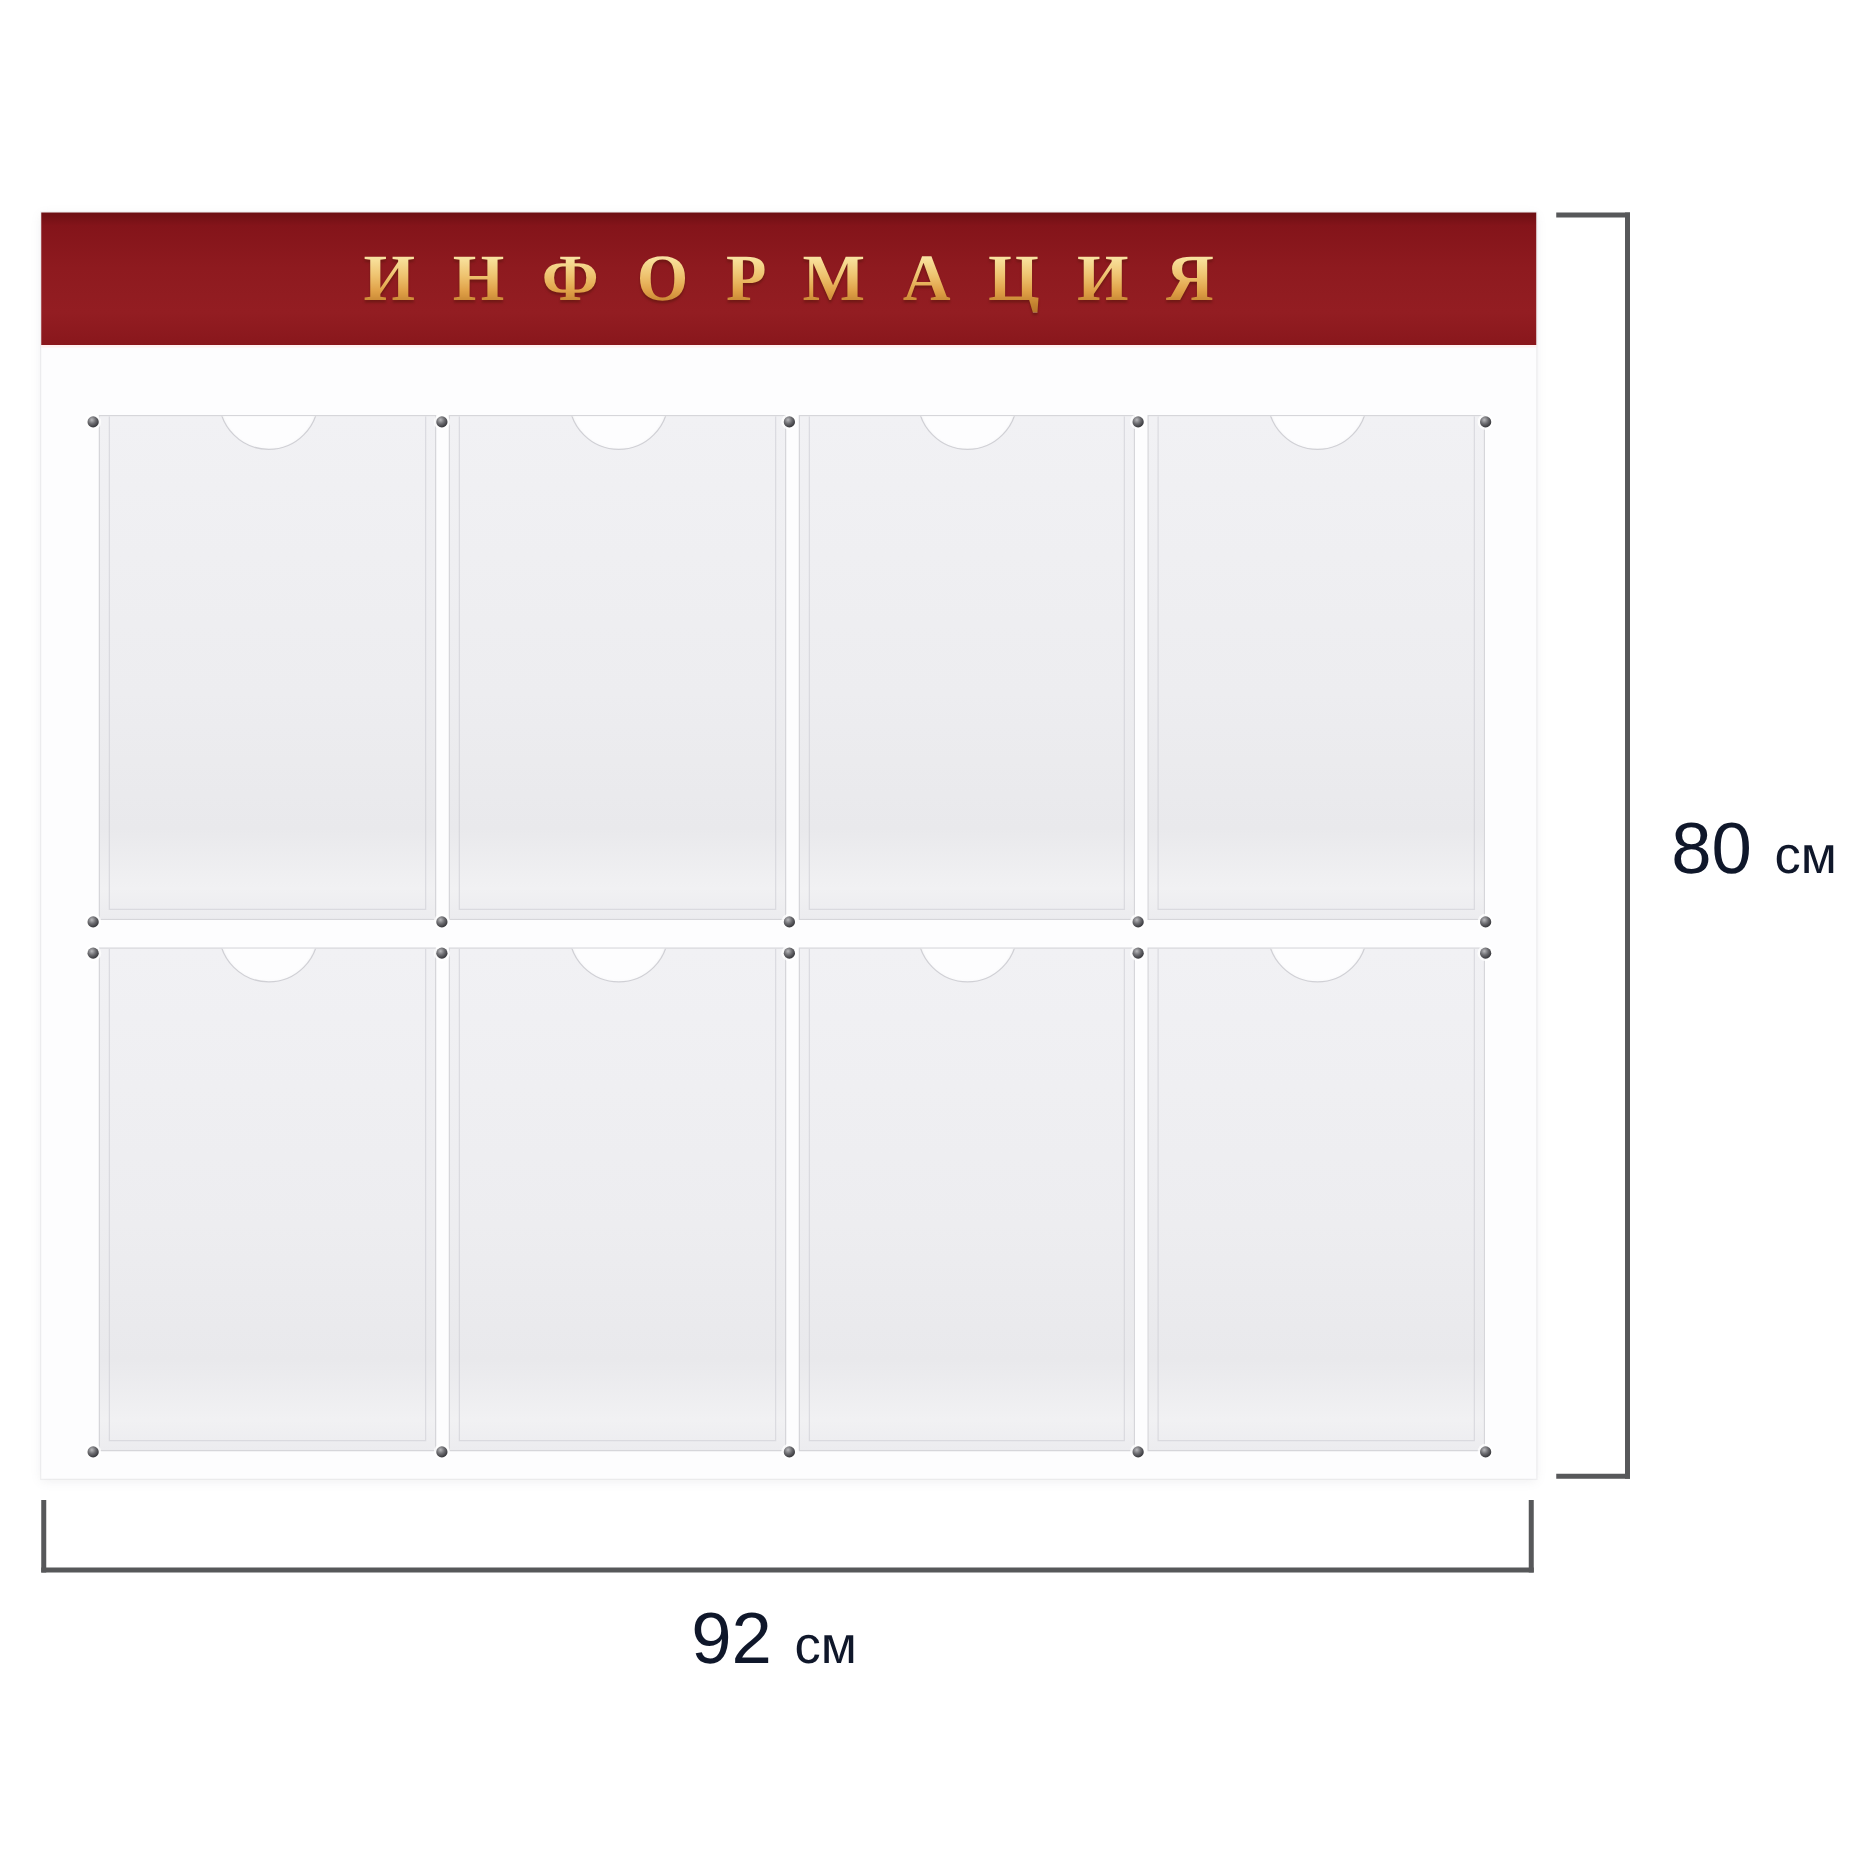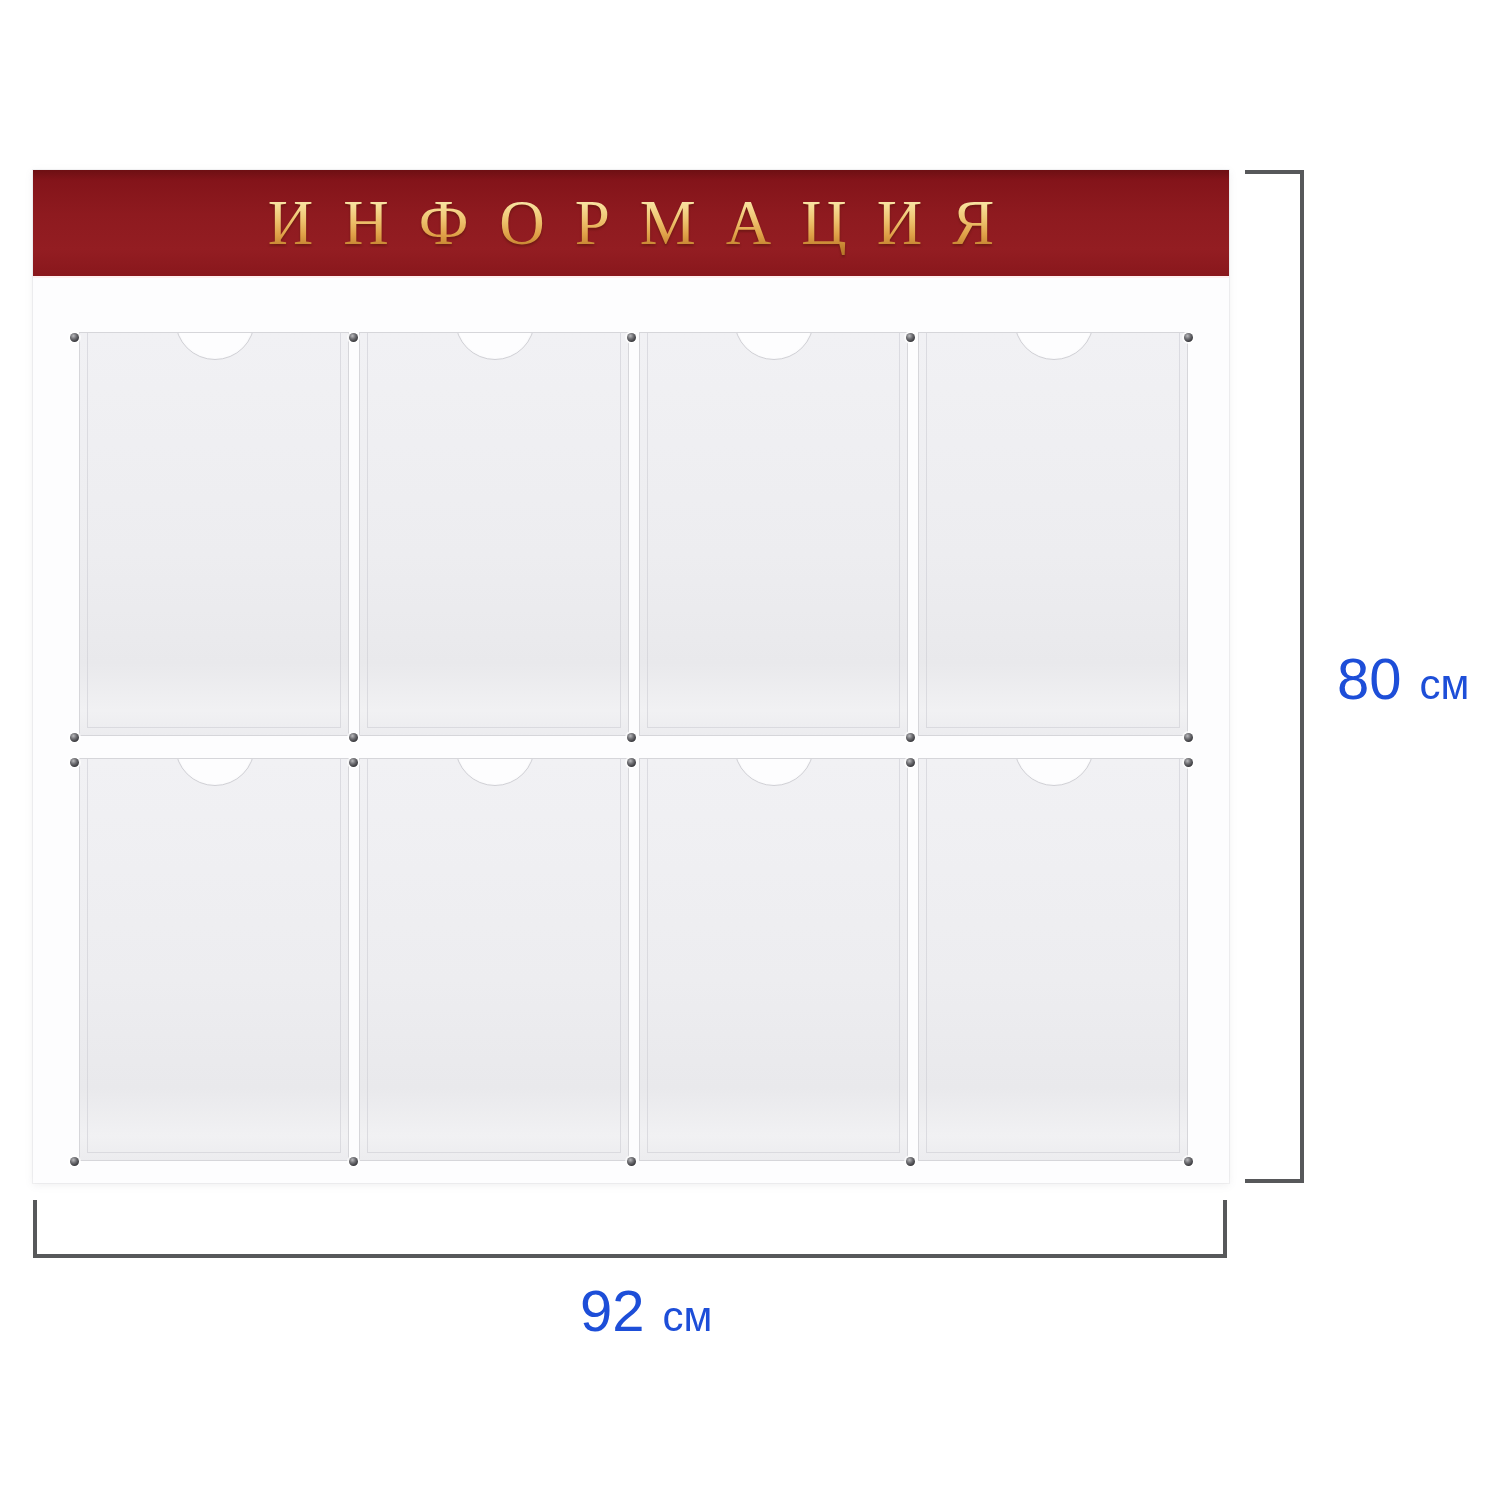--- a/index.html
+++ b/index.html
@@ -33,22 +33,22 @@
   }
   .banner::after {
     content: "";
     position: absolute;
     left: 0; bottom: -2px;
     width: 100%; height: 2px;
     background: rgba(255, 235, 235, 0.75);
   }
   .banner-text {
     font-family: "Liberation Serif", serif;
-    font-weight: normal;
-    font-size: 63px;
+    font-weight: bold;
+    font-size: 53px;
     line-height: 1;
     letter-spacing: 30px;
     padding-left: 30px; 
     white-space: nowrap;
     color: #ecb966; 
     background: linear-gradient(180deg, #fdf3c8 0%, #f7dd96 22%, #eec26e 45%, #dfa047 68%, #c2812f 88%, #b5762a 100%);
     -webkit-background-clip: text;
     background-clip: text;
     -webkit-text-fill-color: transparent;
     filter: drop-shadow(0 2px 1px rgba(70,20,5,0.45));
@@ -105,27 +105,27 @@
   .dim-v-tick-top { left: 1245px; top: 170px;  width: 59px; height: 4px; }
   .dim-v-tick-bot { left: 1245px; top: 1179px; width: 59px; height: 4px; }
   .dim-h-line  { left: 33px; top: 1254px; width: 1194px; height: 4px; }
   .dim-h-tick-left  { left: 33px;   top: 1200px; width: 4px; height: 58px; }
   .dim-h-tick-right { left: 1223px; top: 1200px; width: 4px; height: 58px; }
 
   .dim-label {
     position: absolute;
     display: flex;
     align-items: baseline;
-    color: #1d4ed8;
+    color: #0f172a;
     white-space: nowrap;
   }
   .dim-label .dim-value { font-size: 58px; line-height: 1; }
   .dim-label .dim-unit  { font-size: 42px; line-height: 1; margin-left: 18px; text-align: center; }
   .dim-label-height { left: 1337px; top: 650px; }
-  .dim-label-width  { left: 580px;  top: 1282px; }
+  .dim-label-width  { left: 553px;  top: 1282px; }
 </style>
 </head>
 <body>
 
 <div class="stage">
 
   <div class="board">
     <div class="banner">
       <span class="banner-text">ИНФОРМАЦИЯ</span>
     </div>

